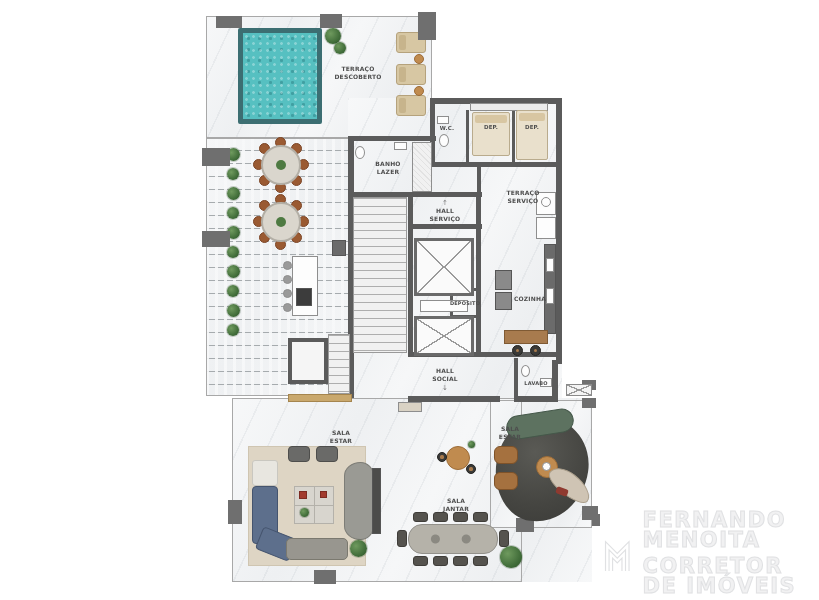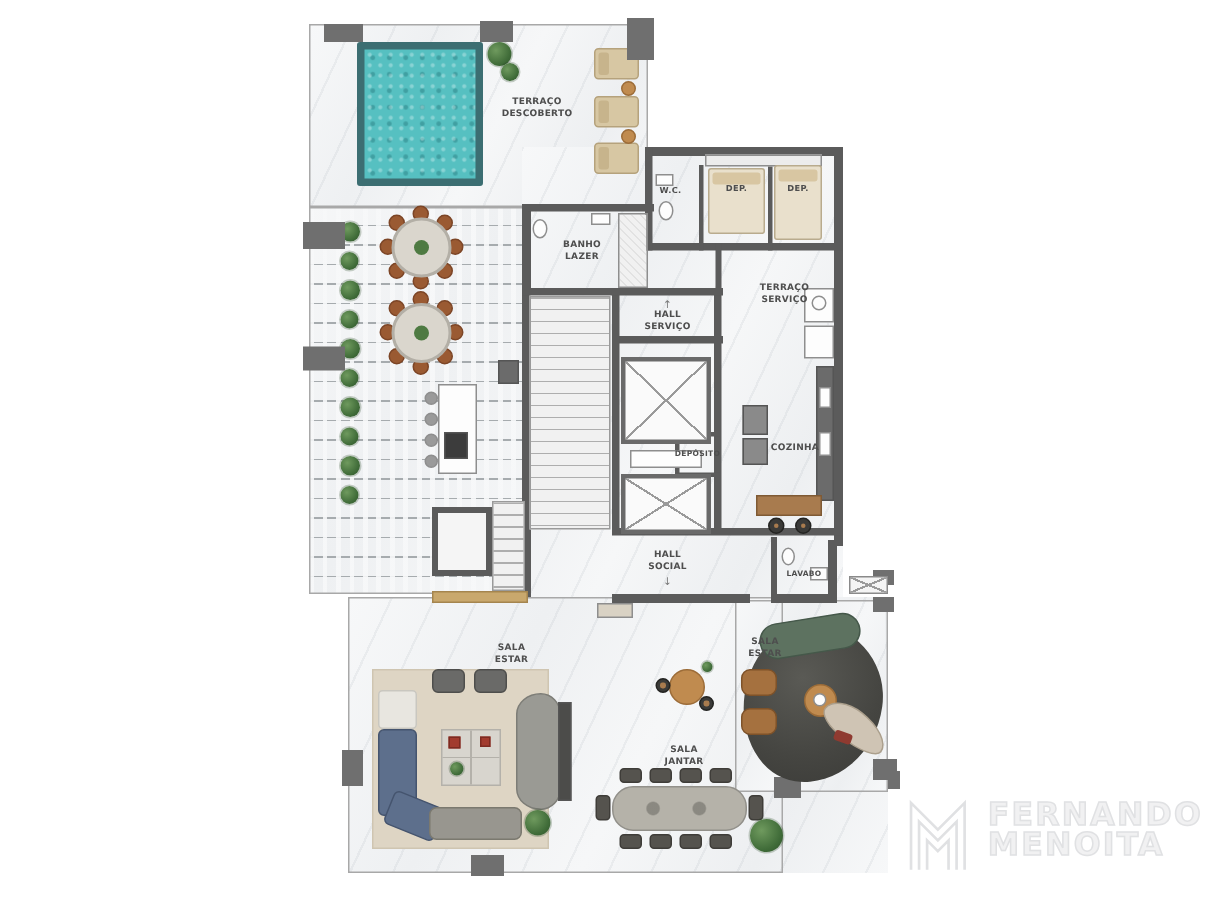--- a/index.html
+++ b/index.html
@@ -313,16 +313,17 @@
     <svg width="58" height="66" viewBox="0 0 52 66">
       <g fill="none" stroke="#e0e1e3" stroke-width="2">
         <polyline points="6,62 6,12 26,32 46,12 46,62"></polyline>
         <polyline points="12,62 12,26 26,40 40,26 40,62"></polyline>
         <polyline points="18,62 18,40 26,48 34,40 34,62"></polyline>
       </g>
     </svg>
     <div class="logo-words">
       <div>FERNANDO</div>
       <div>MENOITA</div>
+      <div class="logo-tagline">CORRETOR DE IMÓVEIS</div>
     </div>
   </div>
 
 </div>
 
 </body></html>

